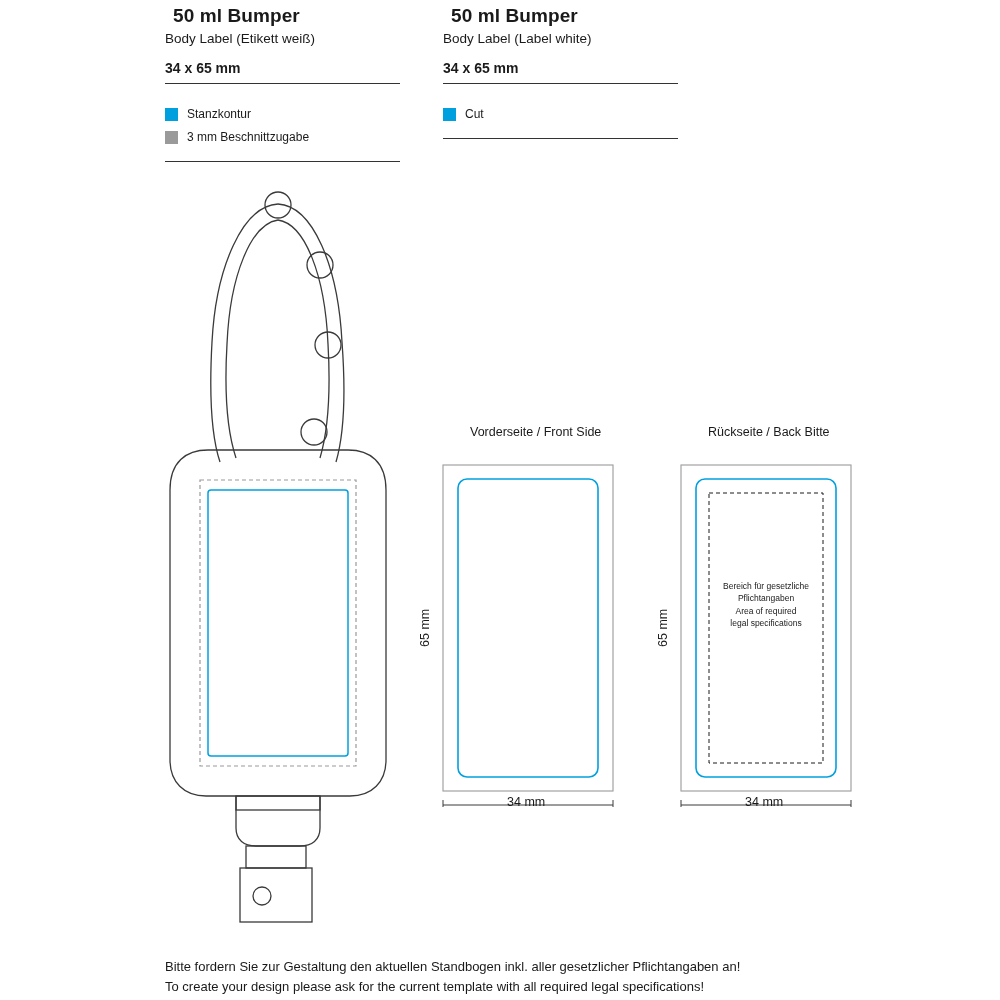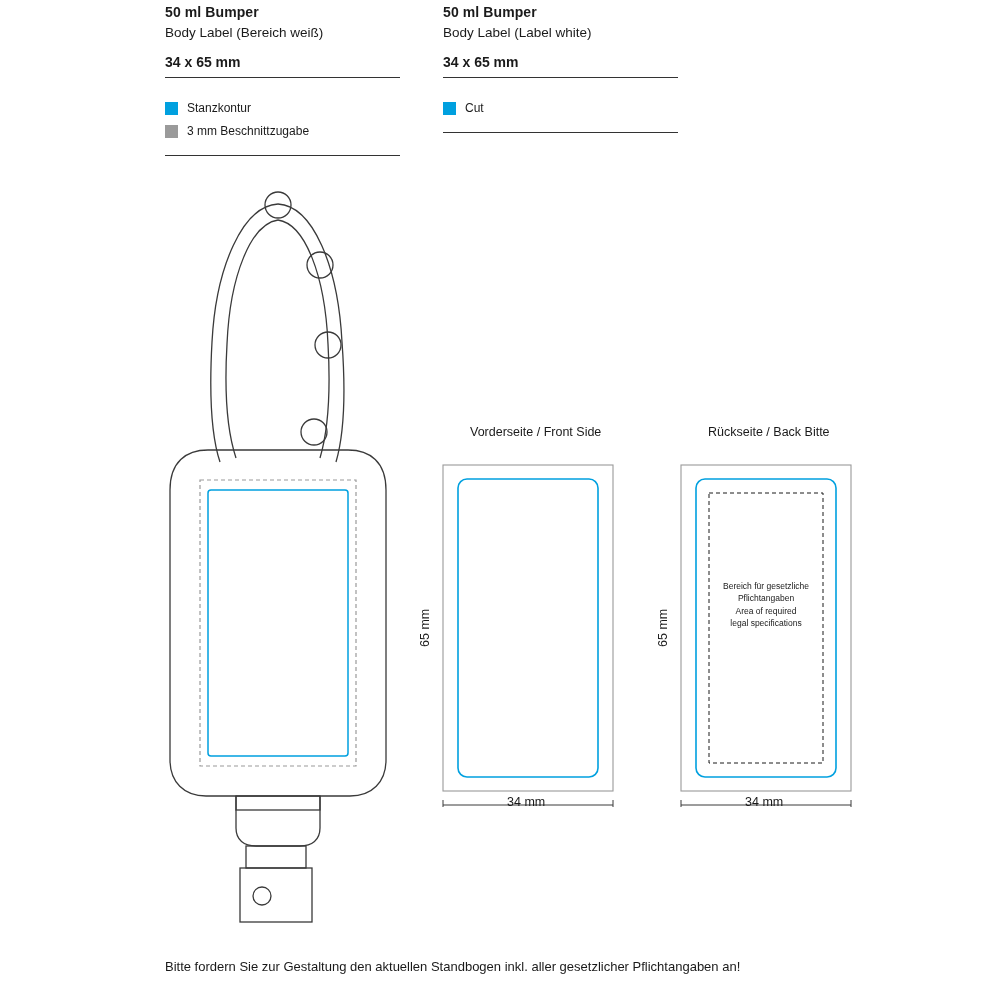--- a/index.html
+++ b/index.html
@@ -19,24 +19,24 @@
   
   .legend {
     position: absolute;
     top: 0;
     width: 235px;
   }
   .legend.left  { left: 165px; }
   .legend.right { left: 443px; }
 
   .legend-title {
-    font-size: 14px;
+    font-size: 19px;
     font-weight: bold;
     line-height: 1.25;
-    margin: 4px 0 0 0;
+    margin: 4px 0 0 8px;
     letter-spacing: 0.1px;
   }
   .legend-sub {
     font-size: 13.5px;
     line-height: 1.3;
     margin-top: 2px;
   }
   .legend-size {
     font-size: 14px;
     font-weight: bold;
@@ -104,21 +104,21 @@
     font-size: 13px;
     line-height: 1.5;
   }
   #footer div { white-space: nowrap; }
 </style>
 </head>
 <body>
 
 <div class="legend left">
   <div class="legend-title">50 ml Bumper</div>
-  <div class="legend-sub">Body Label (Bereich weiß)</div>
+  <div class="legend-sub">Body Label (Etikett weiß)</div>
   <div class="legend-size">34 x 65 mm</div>
   <div class="legend-rule"></div>
   <div style="height:14px"></div>
   <div class="legend-row">
     <span class="swatch cut"></span>
     <span>Stanzkontur</span>
   </div>
   <div class="legend-row">
     <span class="swatch bleed"></span>
     <span>3 mm Beschnittzugabe</span>
@@ -210,13 +210,14 @@
   <div class="legal-text" style="left:8px; top:155px;">
     <div>Bereich für gesetzliche</div>
     <div>Pflichtangaben</div>
     <div>Area of required</div>
     <div>legal specifications</div>
   </div>
 </div>
 
 <div id="footer">
   <div>Bitte fordern Sie zur Gestaltung den aktuellen Standbogen inkl. aller gesetzlicher Pflichtangaben an!</div>
+  <div>To create your design please ask for the current template with all required legal specifications!</div>
 </div>
 
 </body></html>

